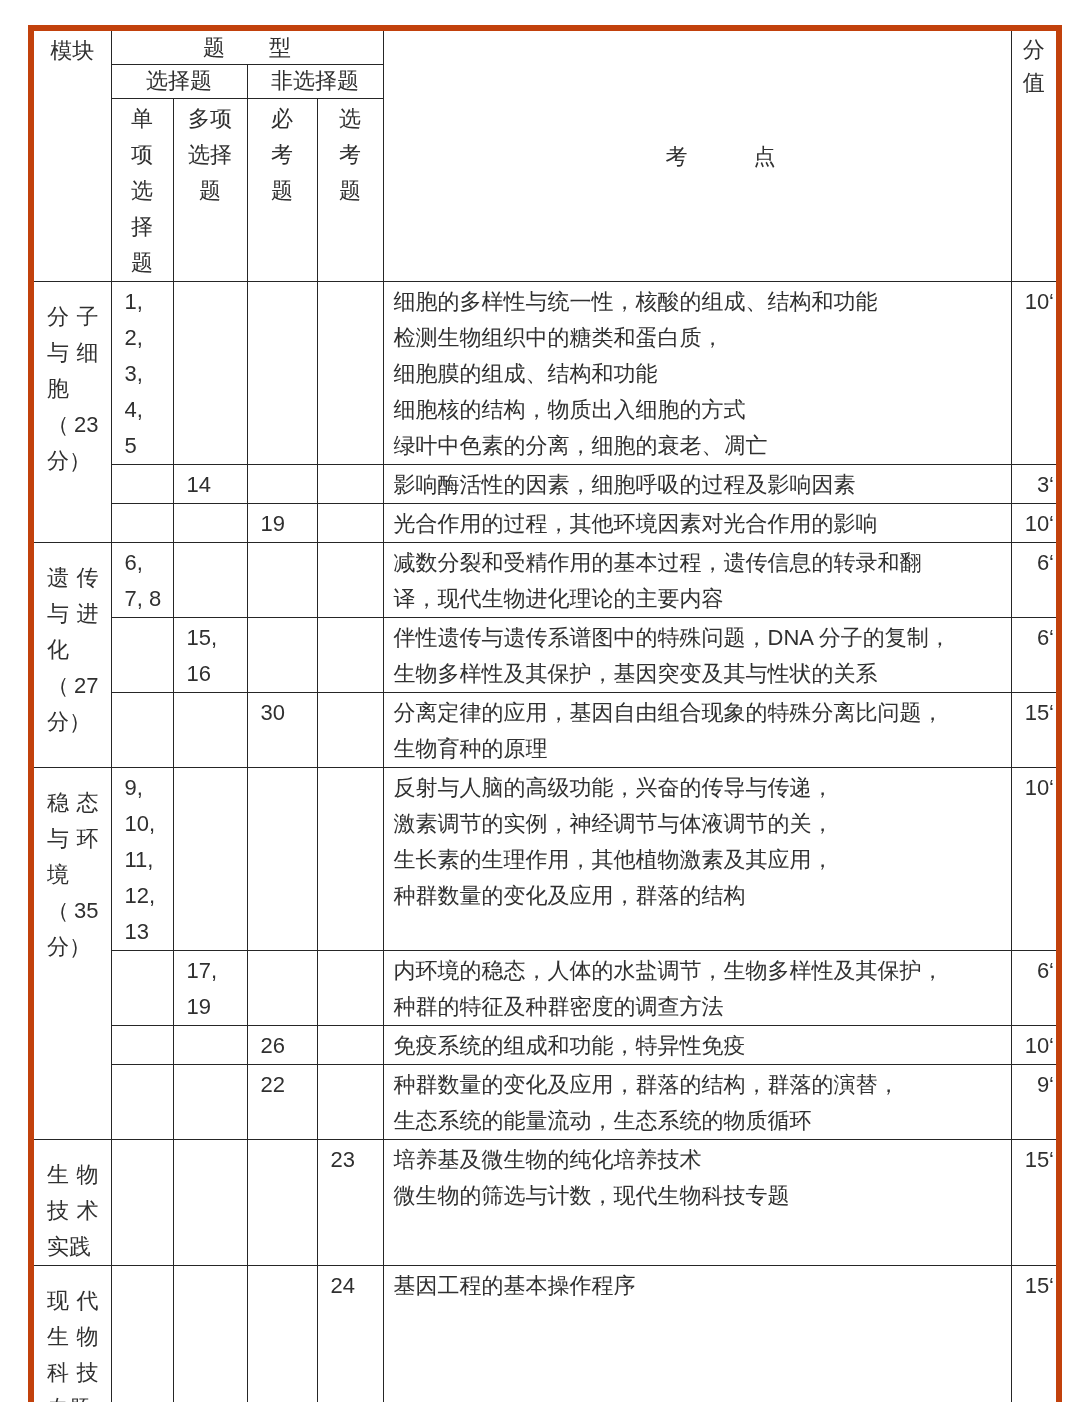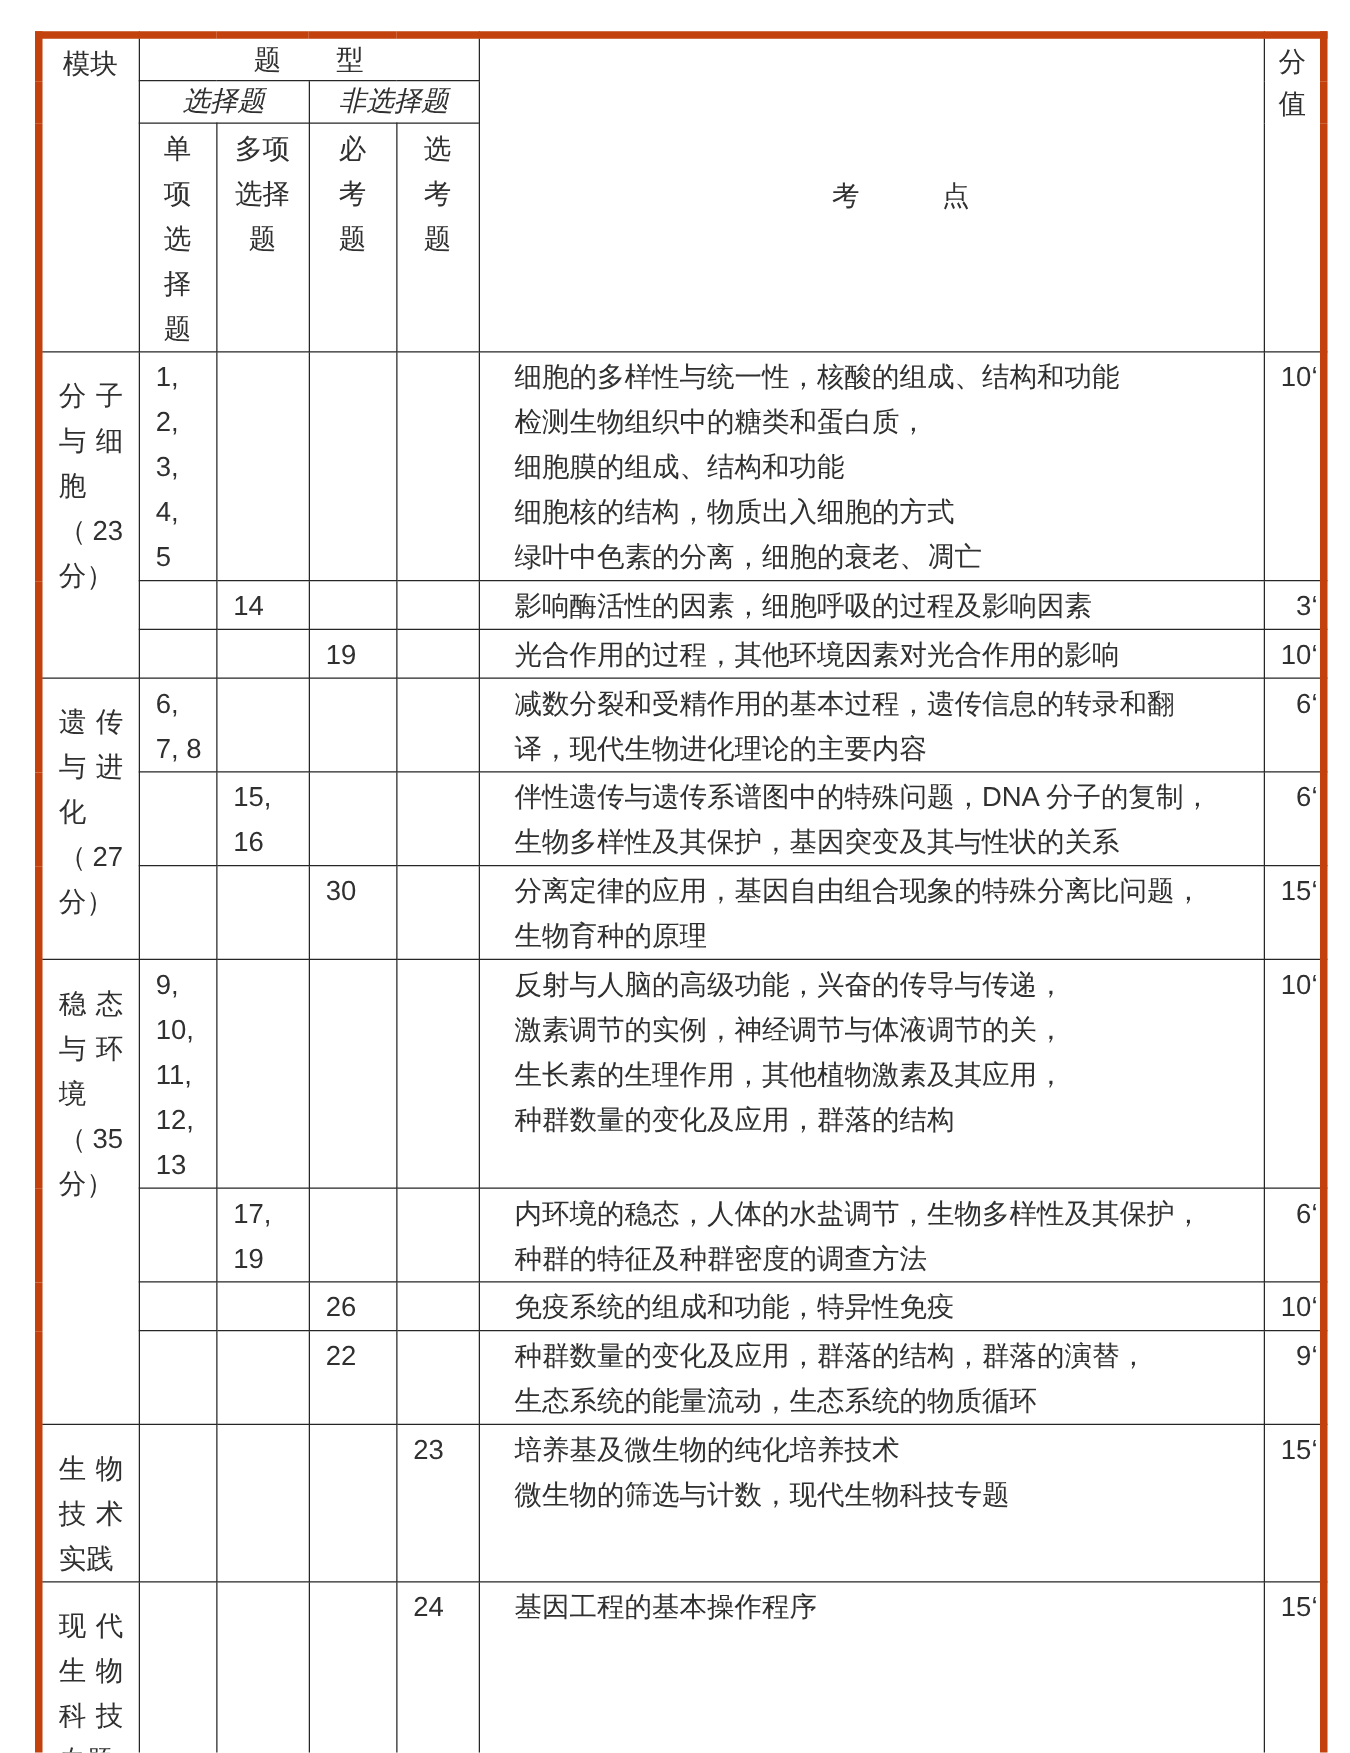--- a/index.html
+++ b/index.html
@@ -32,42 +32,42 @@
     vertical-align: top;
     box-sizing: border-box;
     padding: 2px 6px 0 12px;
     overflow: hidden;
   }
   th {
     text-align: center;
     padding: 0;
   }
   .hr1 th { height: 35px; line-height: 33px; }
-  .hr2 th { height: 34px; line-height: 32px; font-style: italic; }
+  .hr2 th { height: 34px; line-height: 32px; }
   .v-head {
     white-space: pre-line;
     vertical-align: top;
     padding-top: 2px;
     line-height: 36px;
   }
   .th-module  { vertical-align: top; padding-top: 3px; line-height: 34px; }
   .th-points  { vertical-align: middle; line-height: 36px; padding-left: 47px; }
   .th-score   { white-space: pre-line; vertical-align: top; padding-top: 2px; line-height: 36px; }
   .cell-module {
     text-align: justify;
     padding: 17px 12px 0 13px;
     line-break: strict;
   }
   .cell-nums {
     white-space: pre-line;
     padding: 2px 2px 0 13px;
   }
   .cell-points {
     white-space: pre-line;
-    padding: 2px 6px 0 28px;
+    padding: 2px 6px 0 10px;
   }
   .cell-score {
     padding: 2px 2px 0 8px;
     text-align: right;
   }
 </style>
 </head>
 <body>
 
 <div class="sheet">

